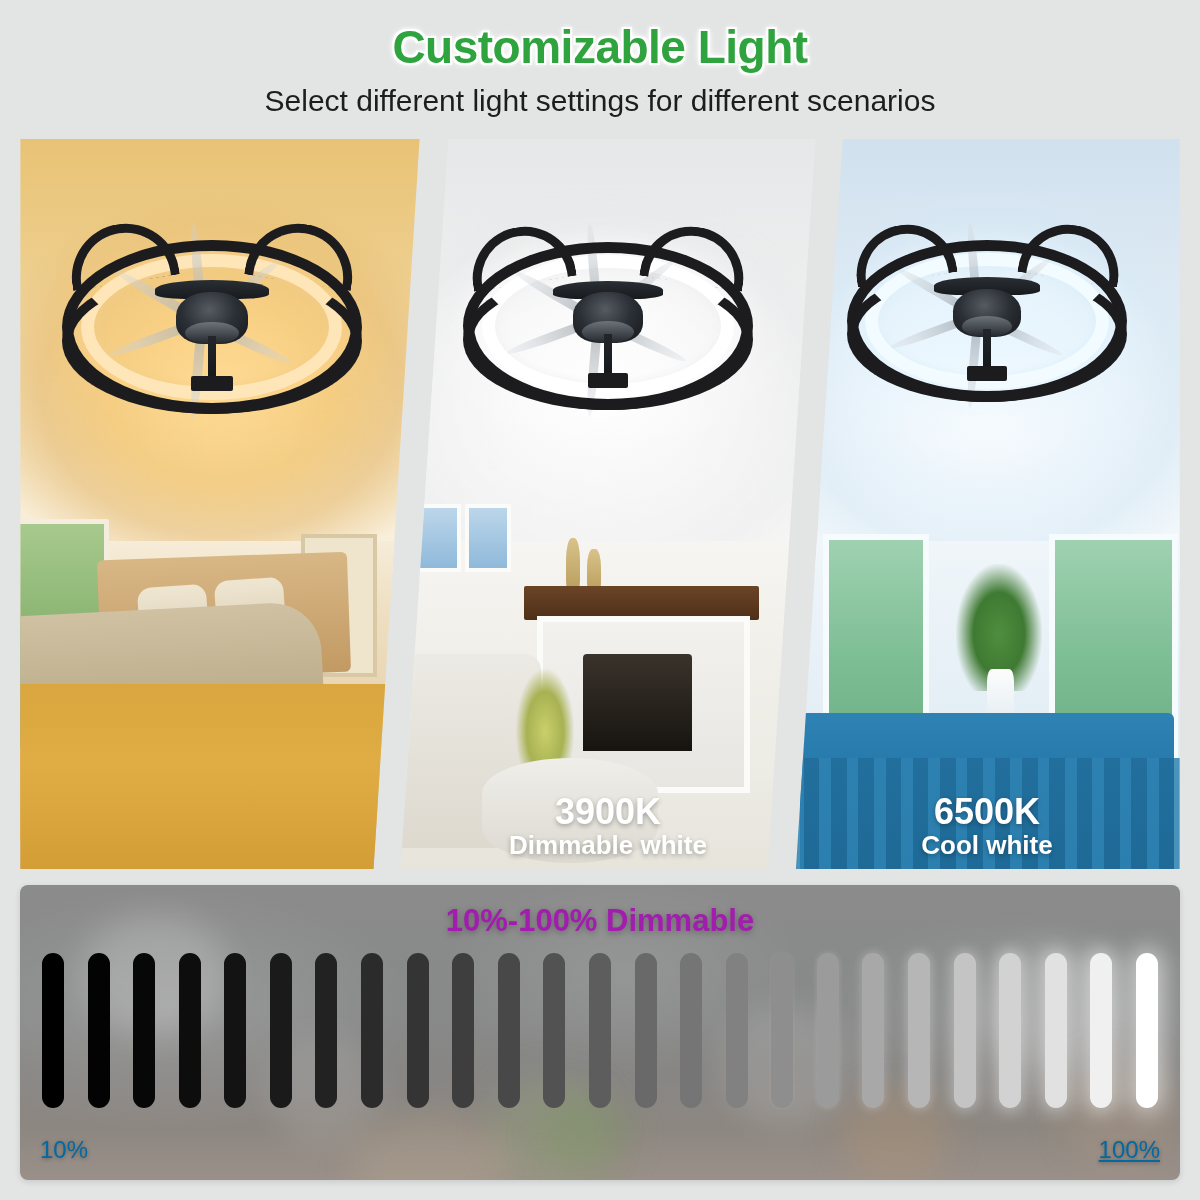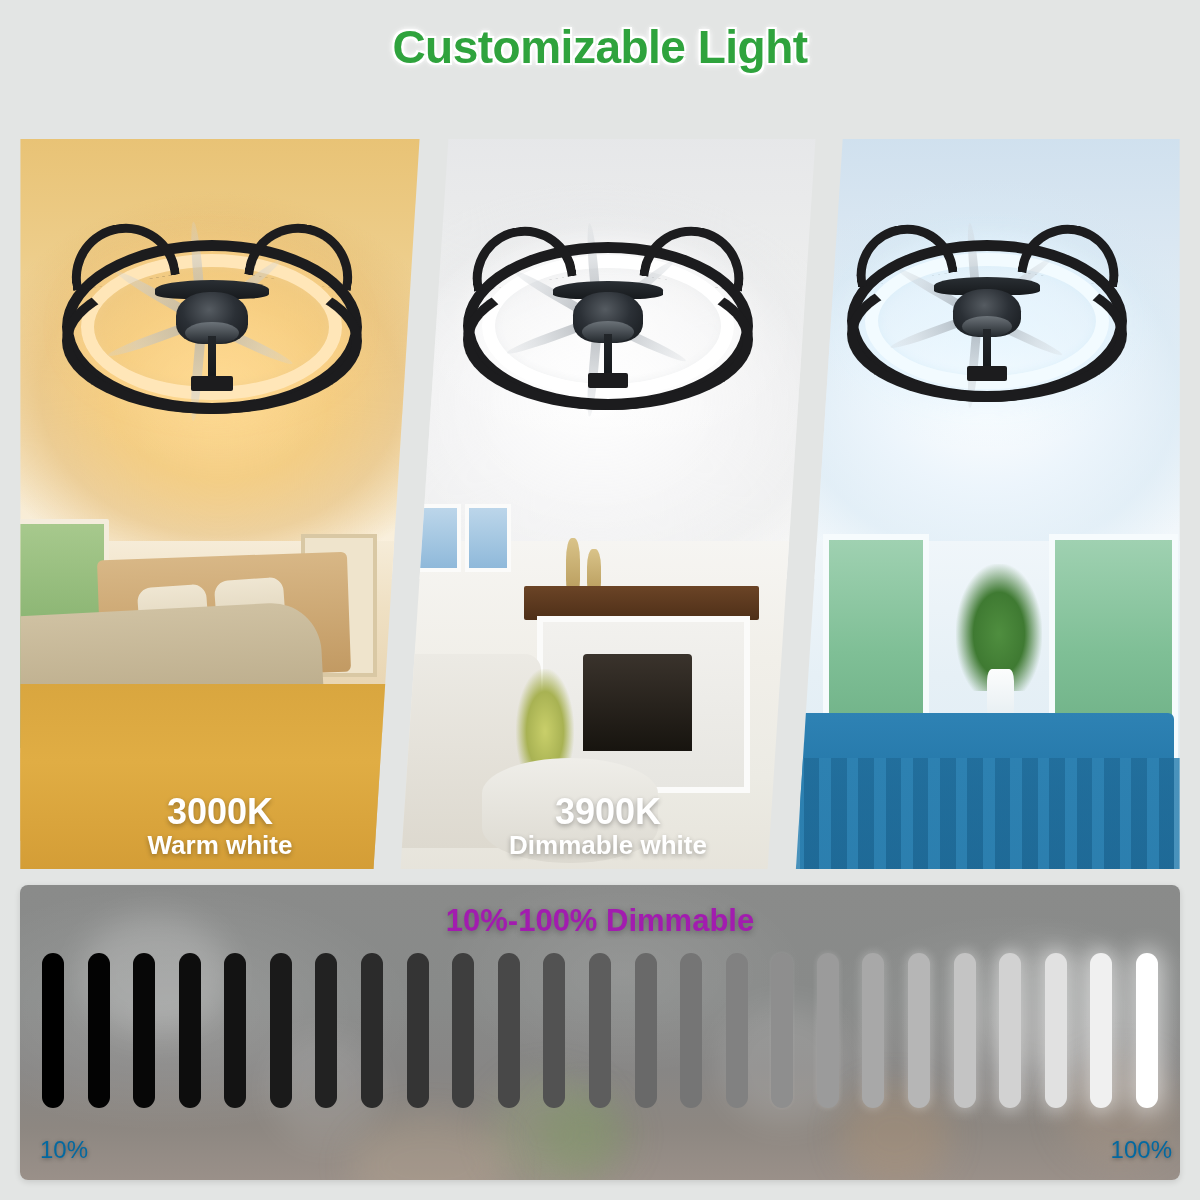--- a/index.html
+++ b/index.html
@@ -279,27 +279,28 @@
     display:flex;align-items:center;justify-content:space-between;
   }
   #bars .bar{
     width:22px;height:100%;border-radius:12px;
   }
   .pct{
     position:absolute;bottom:16px;font-size:24px;color:#0369a1;
     text-shadow:0 1px 4px rgba(0,0,0,.35);
   }
   #pct-min{left:20px;}
-  #pct-max{right:8px;}
+  #pct-max{right:20px;text-decoration:underline;}
 </style>
 </head>
 <body>
 
 <div id="header">
   <h1 id="title">Customizable Light</h1>
+  <p id="subtitle">Select different light settings for different scenarios</p>
 </div>
 
 <div id="scenes">
 
   <div class="scene s1">
     <div class="scene-inner">
       <div class="ceiling"></div>
       <div class="wallzone"></div>
       <div class="window"></div>
       <div class="art"></div>
@@ -323,24 +324,20 @@
           <div class="hub"></div>
           <div class="hubring"></div>
           <div class="rod"></div>
           <div class="ring-outer"></div>
           <div class="arm a1"></div>
           <div class="arm a2"></div>
           <div class="ring-front"></div>
           <div class="foot"></div>
         </div>
 
-      <div class="band b1">
-        <div class="kel">3000K</div>
-        <div class="nm">Warm white</div>
-      </div>
     </div>
   </div>
 
   <div class="scene s2">
     <div class="scene-inner">
       <div class="ceiling"></div>
       <div class="wallzone"></div>
       <div class="win w1"></div>
       <div class="win w2"></div>
       <div class="vase"></div>
@@ -403,20 +400,24 @@
           <div class="hub"></div>
           <div class="hubring"></div>
           <div class="rod"></div>
           <div class="ring-outer"></div>
           <div class="arm a1"></div>
           <div class="arm a2"></div>
           <div class="ring-front"></div>
           <div class="foot"></div>
         </div>
 
+      <div class="band b3">
+        <div class="kel">6500K</div>
+        <div class="nm">Cool white</div>
+      </div>
     </div>
   </div>
 </div>
 
 <div id="dimmer">
   <div id="dimmer-bg"></div>
   <div id="dimmer-blurbits">
       <i style="left:60px;top:30px;width:150px;height:120px;background:rgba(255,255,255,.18);"></i>
       <i style="left:250px;top:150px;width:110px;height:110px;background:rgba(255,255,255,.10);"></i>
       <i style="left:470px;top:190px;width:120px;height:110px;background:rgba(150,170,120,.30);"></i>

